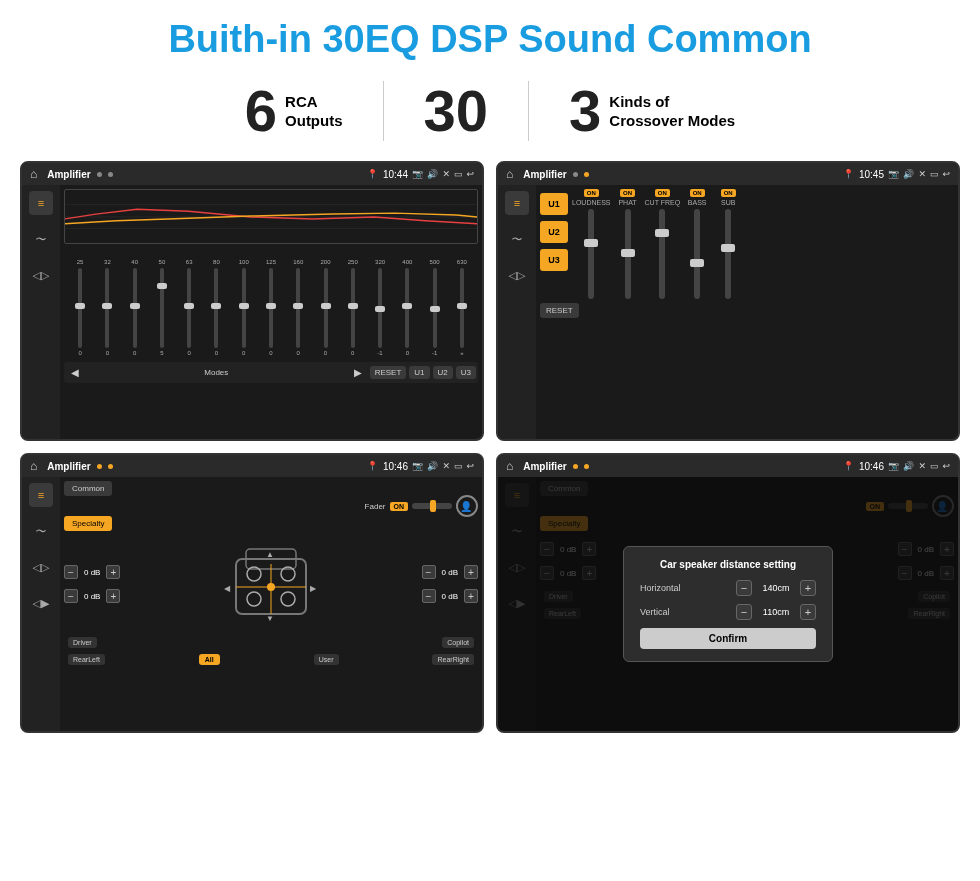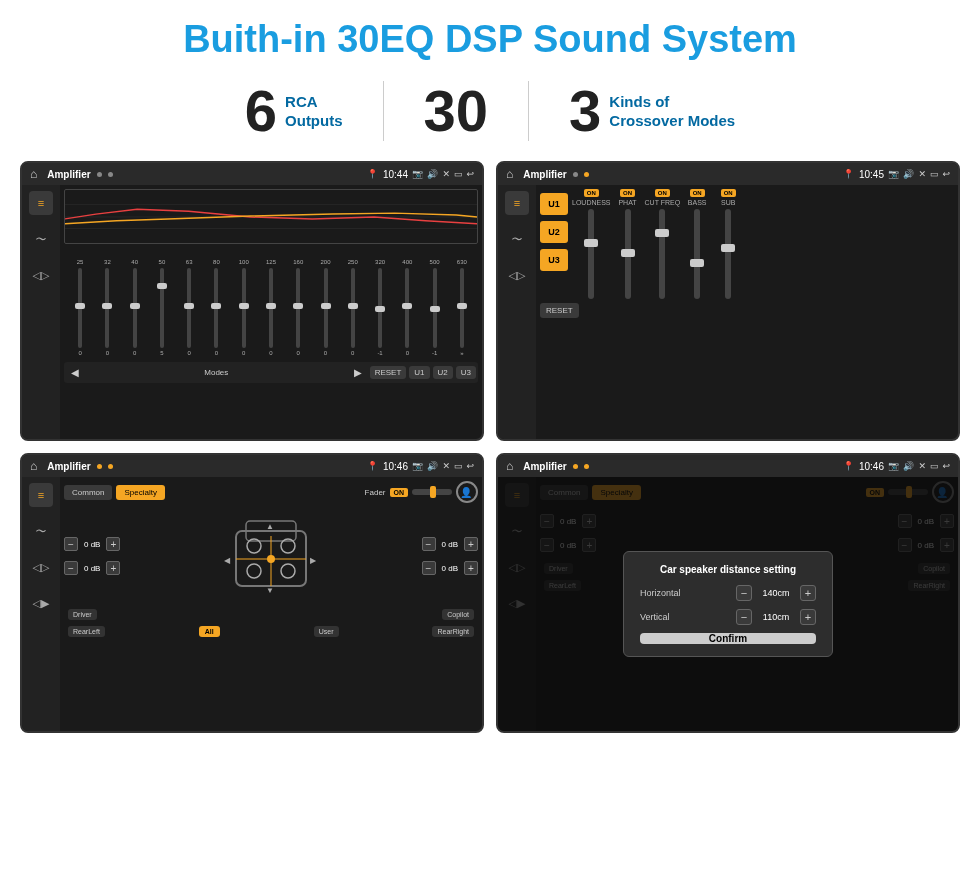--- a/index.html
+++ b/index.html
@@ -42,21 +42,21 @@
 
     .stat-number {
       font-size: 58px;
       font-weight: 900;
       color: #222;
       line-height: 1;
     }
 
     .stat-label {
       font-size: 15px;
-      color: #0369a1;
+      color: #000000;
       line-height: 1.3;
       font-weight: 600;
     }
 
     .screens-grid {
       display: grid;
       grid-template-columns: 1fr 1fr;
       gap: 12px;
       padding: 6px 20px 10px;
     }
@@ -291,22 +291,23 @@
       border-radius: 3px;
       font-size: 8px;
       padding: 3px 6px;
       margin-top: 4px;
       cursor: pointer;
     }
 
     
     .tabs-row {
       display: flex;
-      gap: 4px;
+      gap: 20px;
       margin-bottom: 6px;
+      flex-direction: column;
     }
 
     .tab-btn {
       background: #3a3a3a;
       color: #ccc;
       border: none;
       border-radius: 3px;
       font-size: 8px;
       padding: 3px 8px;
       cursor: pointer;
@@ -431,20 +432,21 @@
       text-align: center;
     }
 
     .dialog-confirm-btn {
       display: block;
       width: 100%;
       background: #ccc;
       color: #000;
       border: none;
       border-radius: 4px;
+      padding: 5px;
       font-size: 10px;
       font-weight: bold;
       cursor: pointer;
       margin-top: 8px;
       text-align: center;
     }
 
     .screen4-bg {
       opacity: 0.5;
     }
@@ -481,21 +483,21 @@
       background: #f5a623;
       border-radius: 2px;
       position: absolute;
       top: -3px;
       left: 18px;
     }
   </style>
 </head>
 <body>
 
-<h1 class="page-title">Buith-in 30EQ DSP Sound System</h1>
+<h1 class="page-title">Buith-in 30EQ DSP Sound Common</h1>
 
 <div class="stats-row">
   <div class="stat-item">
     <span class="stat-number">6</span>
     <span class="stat-label">RCA<br>Outputs</span>
   </div>
   <div class="stat-divider"></div>
   <div class="stat-item">
     <span class="stat-number">30</span>
   </div>

